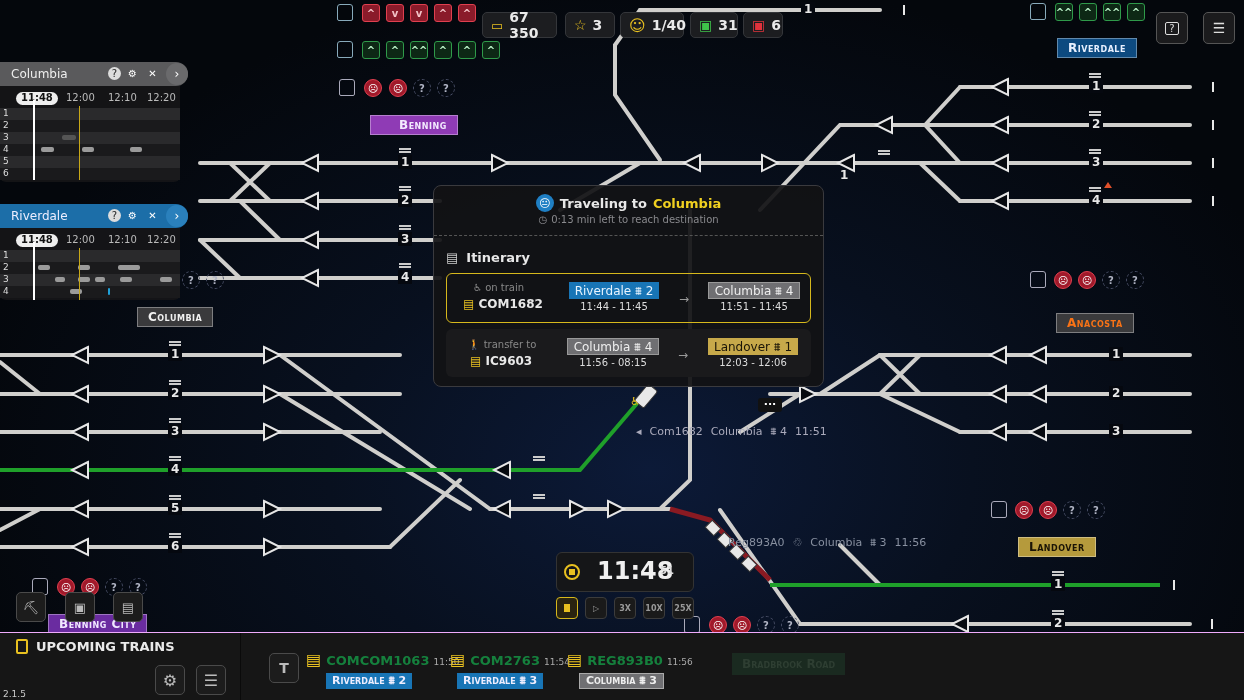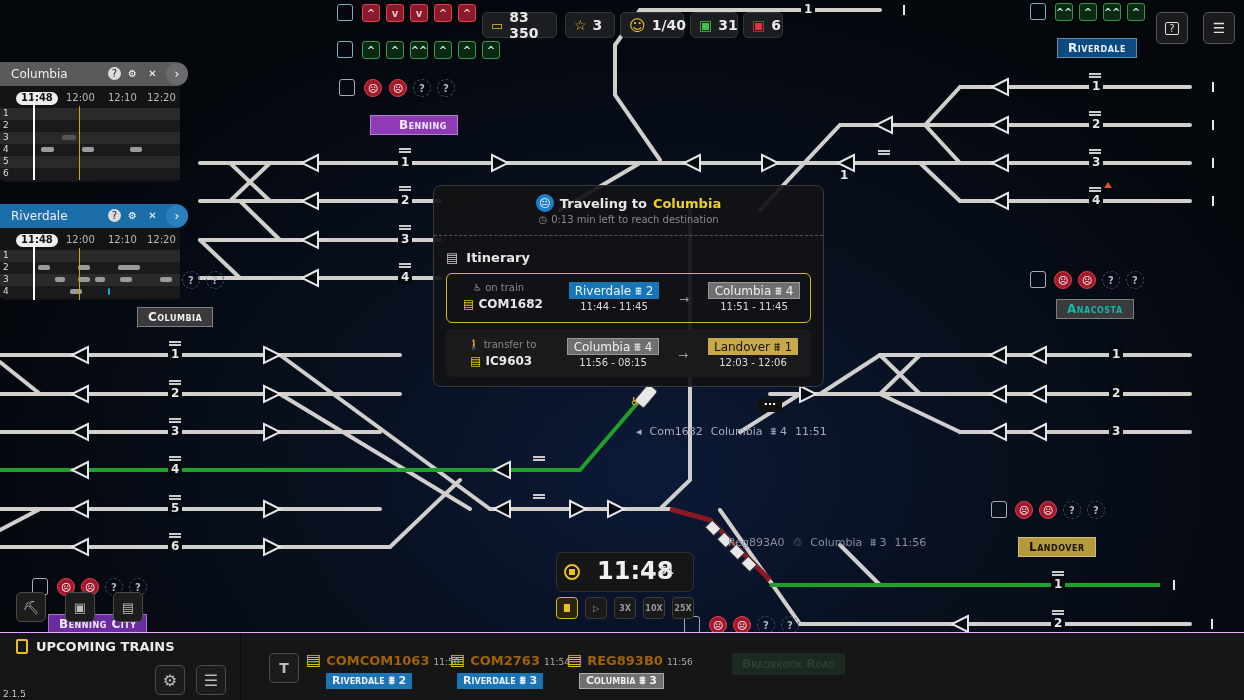--- a/index.html
+++ b/index.html
@@ -30,21 +30,21 @@
   .tag{display:inline-flex;align-items:center;gap:4px;height:17px;padding:0 6px;font-size:12px;box-sizing:border-box;}
   .tag.blue{background:#1875b6;color:#e8f4ff;}
   .tag.gray{background:#6f6f72;color:#eee;border:1px solid #999;}
   .tag.gold{background:#c7a94a;color:#1a1406;}
   .leg{position:absolute;display:flex;flex-direction:column;align-items:center;gap:2px;width:102px;}
   .leg .tm{font-size:10px;color:#ddd;}
   
   .bottom{position:absolute;left:0;top:632px;width:1244px;height:68px;background:#161616;border-top:1px solid #f0abfc;}
   .ibtn{position:absolute;width:30px;height:30px;border:1px solid #4a4a4a;border-radius:5px;background:#1c1c1c;box-sizing:border-box;display:flex;align-items:center;justify-content:center;color:#bbb;}
   .up{position:absolute;}
-  .up .id{font-size:13px;font-weight:bold;color:#a16207;margin-top:32px;}
+  .up .id{font-size:13px;font-weight:bold;color:#15803d;margin-top:32px;}
   .up .t{font-size:9px;color:#aaa;margin-left:4px;}
   .up .tg{margin-top:3px;height:16px;display:inline-flex;align-items:center;gap:4px;padding:0 6px;font-size:11px;font-weight:bold;font-variant:small-caps;box-sizing:border-box;}
   .clock{position:absolute;left:556px;top:552px;width:138px;height:40px;background:#151618;border:1px solid #333;border-radius:6px;box-sizing:border-box;}
   .sbtn{position:absolute;top:597px;width:22px;height:22px;border:1px solid #3c3c3c;border-radius:4px;background:#1a1a1a;box-sizing:border-box;display:flex;align-items:center;justify-content:center;font-size:8px;font-weight:bold;color:#999;}
   .corner{position:absolute;width:32px;height:32px;border:1px solid #555;border-radius:5px;background:#1b1b1d;box-sizing:border-box;display:flex;align-items:center;justify-content:center;color:#ddd;}
 </style>
 </head>
 <body>
 
 <div class="map">
@@ -160,21 +160,21 @@
   <div class="sq green" style="left:482px;top:41px;">^</div>
 
   <div class="house abs" style="left:1030px;top:3px;border-color:#8ab;"></div>
   <div class="sq green" style="left:1055px;top:3px;">^^</div>
   <div class="sq green" style="left:1079px;top:3px;">^</div>
   <div class="sq green" style="left:1103px;top:3px;">^^</div>
   <div class="sq green" style="left:1127px;top:3px;">^</div>
 
   <div class="pill" style="left:482px;top:12px;width:75px;">
     <span style="color:#e8c020;font-size:13px;">▭</span>
-    <span>83 350</span>
+    <span>67 350</span>
   </div>
   <div class="pill" style="left:565px;top:12px;width:50px;">
     <span style="color:#e8c020;">☆</span>
     <span>3</span>
   </div>
   <div class="pill" style="left:620px;top:12px;width:64px;">
     <span style="color:#e8c020;font-size:16px;">☺</span>
     <span>1/40</span>
   </div>
   <div class="pill" style="left:690px;top:12px;width:48px;">
@@ -195,21 +195,21 @@
 
   <div class="stn" style="left:370px;top:115px;background:#8f3bb5;color:#f3eaff;padding-left:28px;">
       <span>Benning</span>
     </div>
   <div class="stn" style="left:1057px;top:38px;background:#0d4a80;color:#e8f0ff;">
       <span>Riverdale</span>
     </div>
   <div class="stn" style="left:137px;top:307px;background:#3a3a3c;color:#f0f0f0;">
       <span>Columbia</span>
     </div>
-  <div class="stn" style="left:1056px;top:299px;background:#3a3a3c;color:#14b8a6;">
+  <div class="stn" style="left:1056px;top:313px;background:#3a3a3c;color:#f97316;">
       <span>Anacosta</span>
     </div>
   <div class="stn" style="left:1018px;top:537px;background:#b59a3c;color:#1a1406;">
       <span>Landover</span>
     </div>
   <div class="stn" style="left:48px;top:614px;background:#6a2ca0;color:#f0e8ff;">
       <span>Benning City</span>
     </div>
 
   <div class="house abs" style="left:339px;top:79px;"></div>

